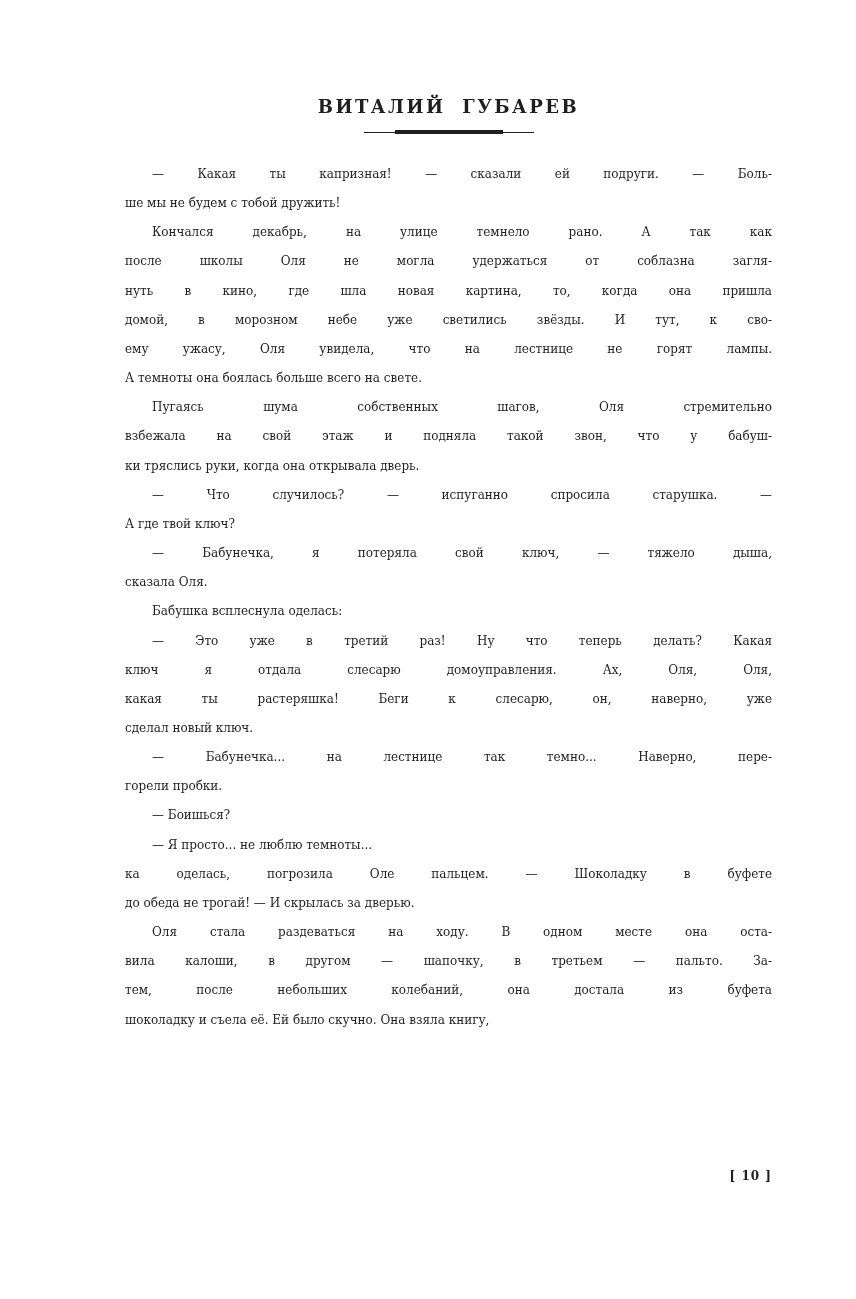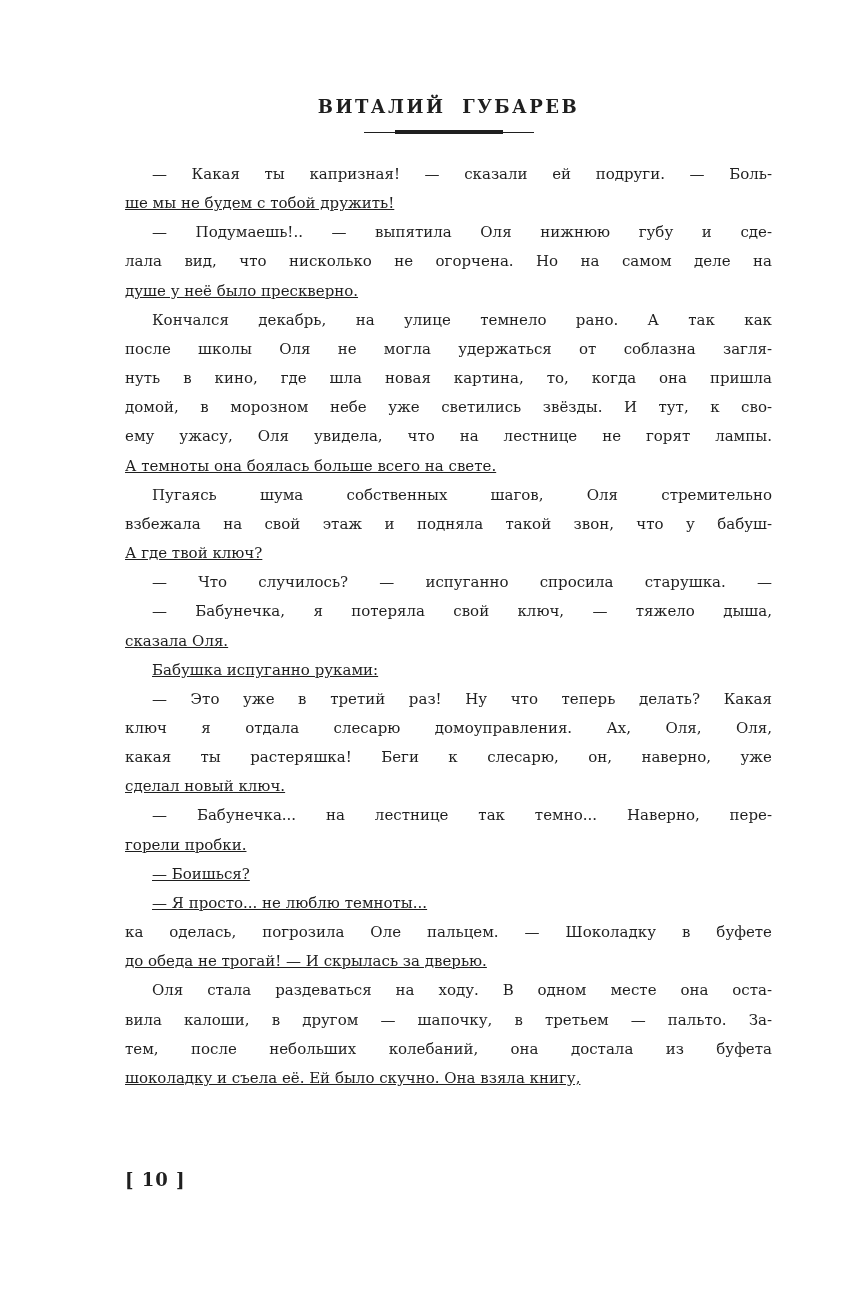--- a/index.html
+++ b/index.html
@@ -56,38 +56,38 @@
     left: 31px;
     width: 108px;
     height: 4px;
     background: currentColor;
   }
   .text-block {
     position: absolute;
     top: 160px;
     left: 125px;
     width: 647px;
-    font-size: 15px;
+    font-size: 12px;
     line-height: 29.15px;
   }
   .paragraph { margin: 0; }
   .line {
     text-align: justify;
     text-align-last: justify;
     white-space: nowrap;
   }
   .line.para-start { text-indent: 27px; }
-  .line.para-end { text-align-last: left; text-decoration: underline; }
+  .line.para-end { text-align-last: left; }
   .page-number {
     position: absolute;
     top: 1169px;
     left: 125px;
     width: 647px;
-    text-align: left;
-    font-size: 18px;
+    text-align: right;
+    font-size: 12px;
     font-weight: bold;
     letter-spacing: 1px;
   }
 </style>
 </head>
 <body>
 
 <div class="page" style="color: rgb(31, 31, 31); background: rgb(255, 255, 255);">
 
   <div class="running-header">ВИТАЛИЙ ГУБАРЕВ</div>
@@ -98,46 +98,42 @@
       <span class="ornament-thick"></span>
     </div>
   </div>
 
   <div class="text-block">
       <div class="paragraph">
         <div class="line para-start">— Какая ты капризная! — сказали ей подруги. — Боль-</div>
         <div class="line para-end">ше мы не будем с тобой дружить!</div>
       </div>
       <div class="paragraph">
-        <div class="line para-start">— Подумаешь!.. — выпятила Оля нижнюю губу и сде-</div>
-        <div class="line">лала вид, что нисколько не огорчена. Но на самом деле на</div>
-        <div class="line para-end">душе у неё было прескверно.</div>
-      </div>
-      <div class="paragraph">
         <div class="line para-start">Кончался декабрь, на улице темнело рано. А так как</div>
         <div class="line">после школы Оля не могла удержаться от соблазна загля-</div>
         <div class="line">нуть в кино, где шла новая картина, то, когда она пришла</div>
         <div class="line">домой, в морозном небе уже светились звёзды. И тут, к сво-</div>
         <div class="line">ему ужасу, Оля увидела, что на лестнице не горят лампы.</div>
         <div class="line para-end">А темноты она боялась больше всего на свете.</div>
       </div>
       <div class="paragraph">
         <div class="line para-start">Пугаясь шума собственных шагов, Оля стремительно</div>
         <div class="line">взбежала на свой этаж и подняла такой звон, что у бабуш-</div>
+        <div class="line para-end">ки тряслись руки, когда она открывала дверь.</div>
       </div>
       <div class="paragraph">
+        <div class="line para-start">— Что случилось? — испуганно спросила старушка. —</div>
         <div class="line para-end">А где твой ключ?</div>
-        <div class="line para-start">— Что случилось? — испуганно спросила старушка. —</div>
       </div>
       <div class="paragraph">
         <div class="line para-start">— Бабунечка, я потеряла свой ключ, — тяжело дыша,</div>
         <div class="line para-end">сказала Оля.</div>
       </div>
       <div class="paragraph">
-        <div class="line para-start para-end">Бабушка испуганно руками:</div>
+        <div class="line para-start para-end">Бабушка всплеснула оделась:</div>
       </div>
       <div class="paragraph">
         <div class="line para-start">— Это уже в третий раз! Ну что теперь делать? Какая</div>
         <div class="line">ключ я отдала слесарю домоуправления. Ах, Оля, Оля,</div>
         <div class="line">какая ты растеряшка! Беги к слесарю, он, наверно, уже</div>
         <div class="line para-end">сделал новый ключ.</div>
       </div>
       <div class="paragraph">
         <div class="line para-start">— Бабунечка... на лестнице так темно... Наверно, пере-</div>
         <div class="line para-end">горели пробки.</div>

